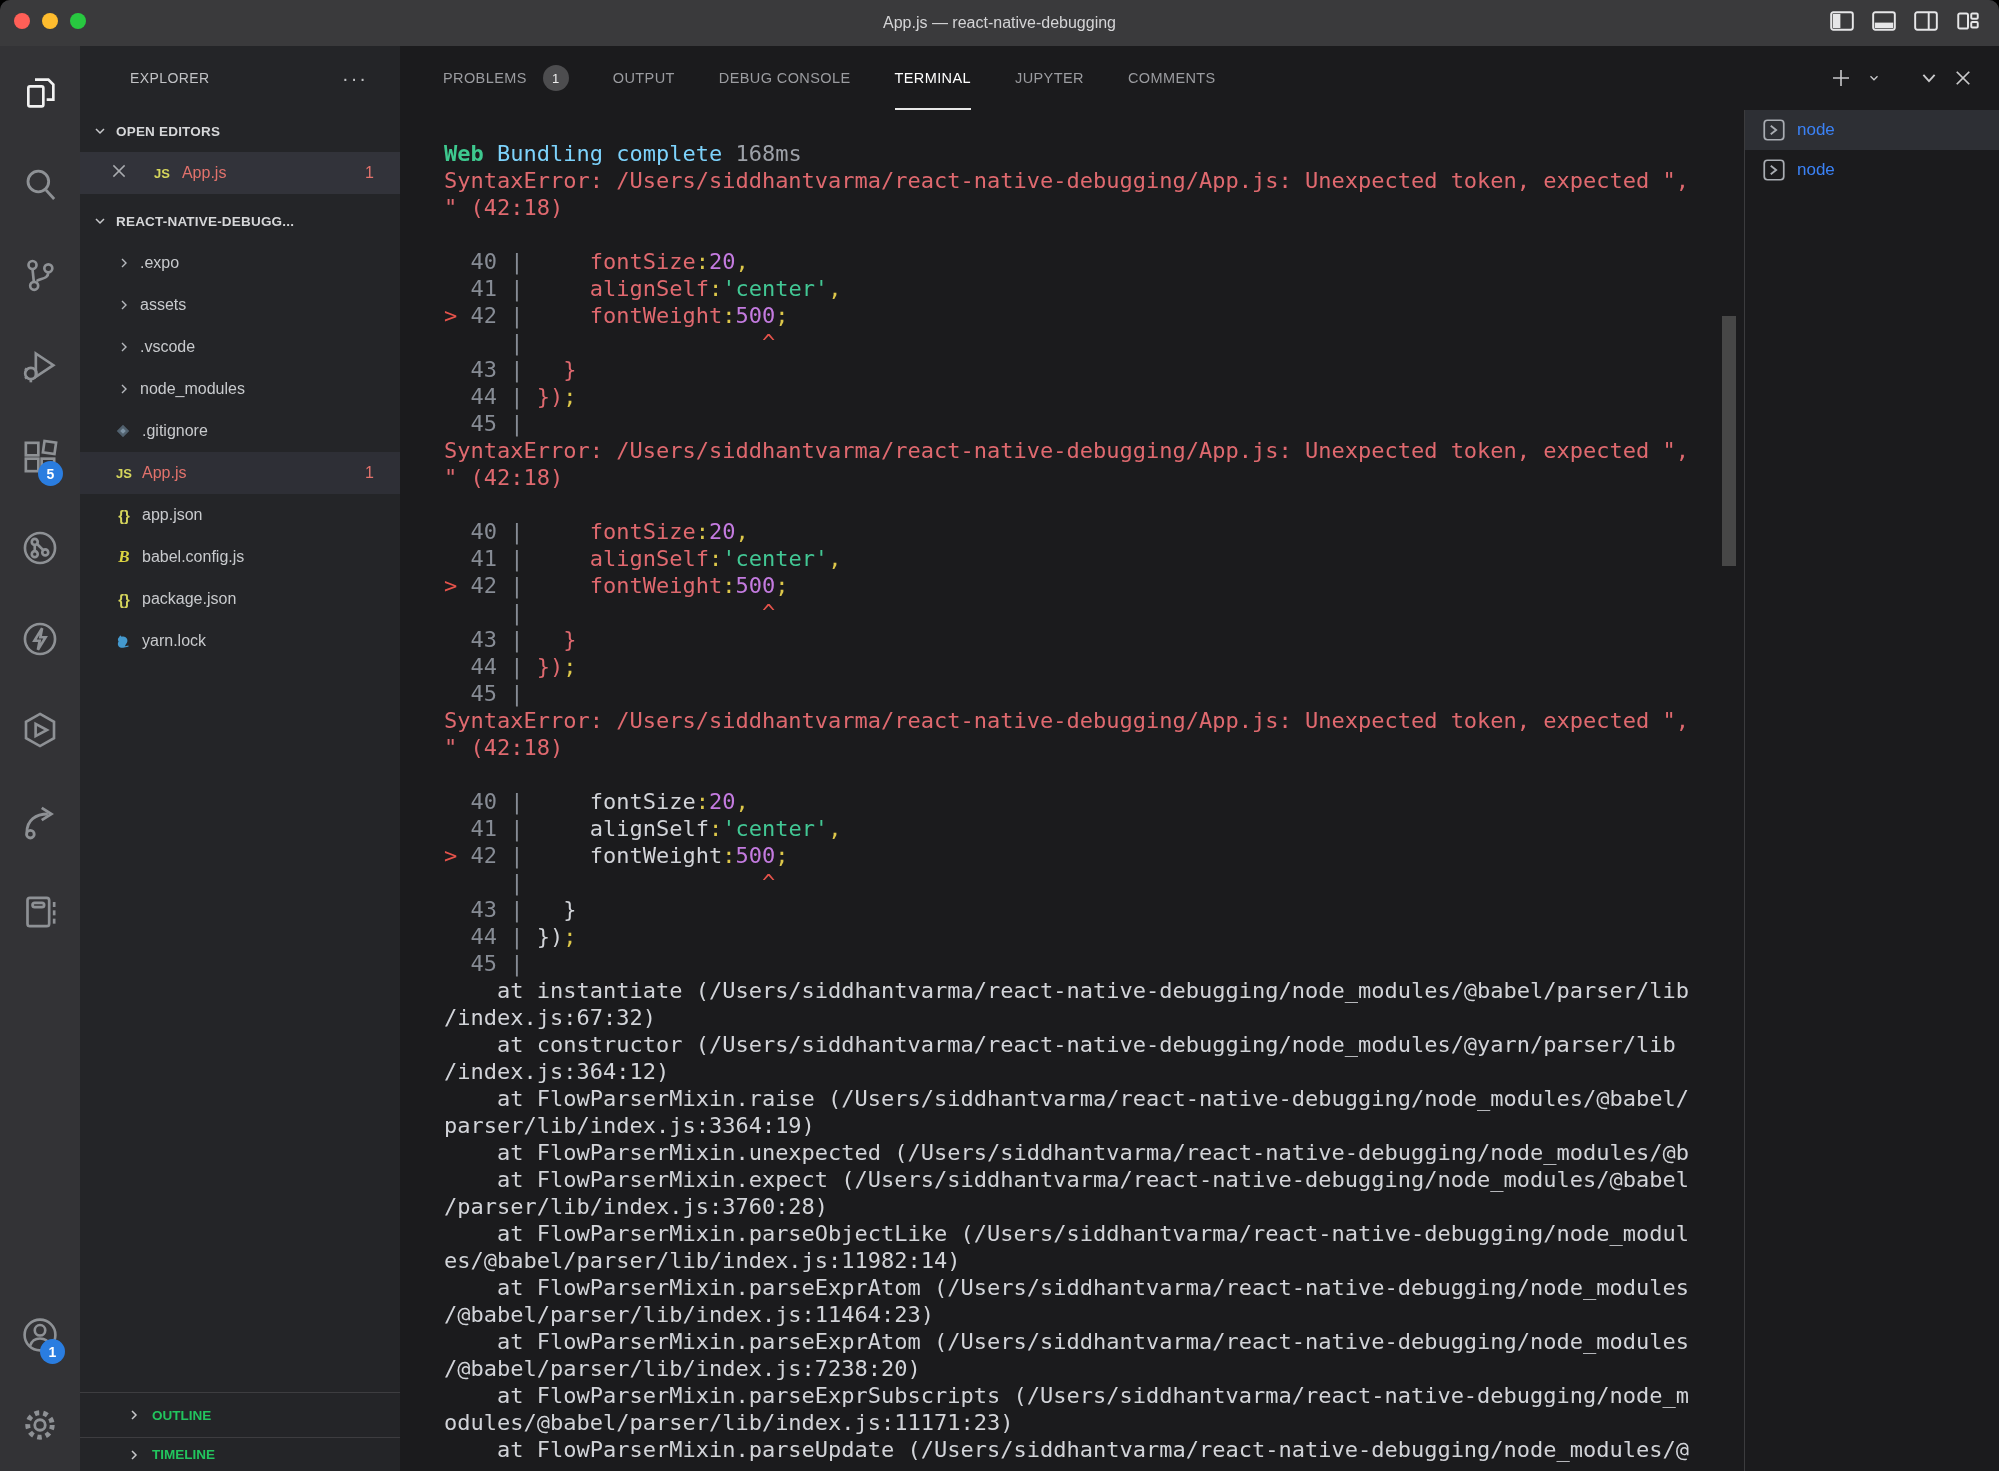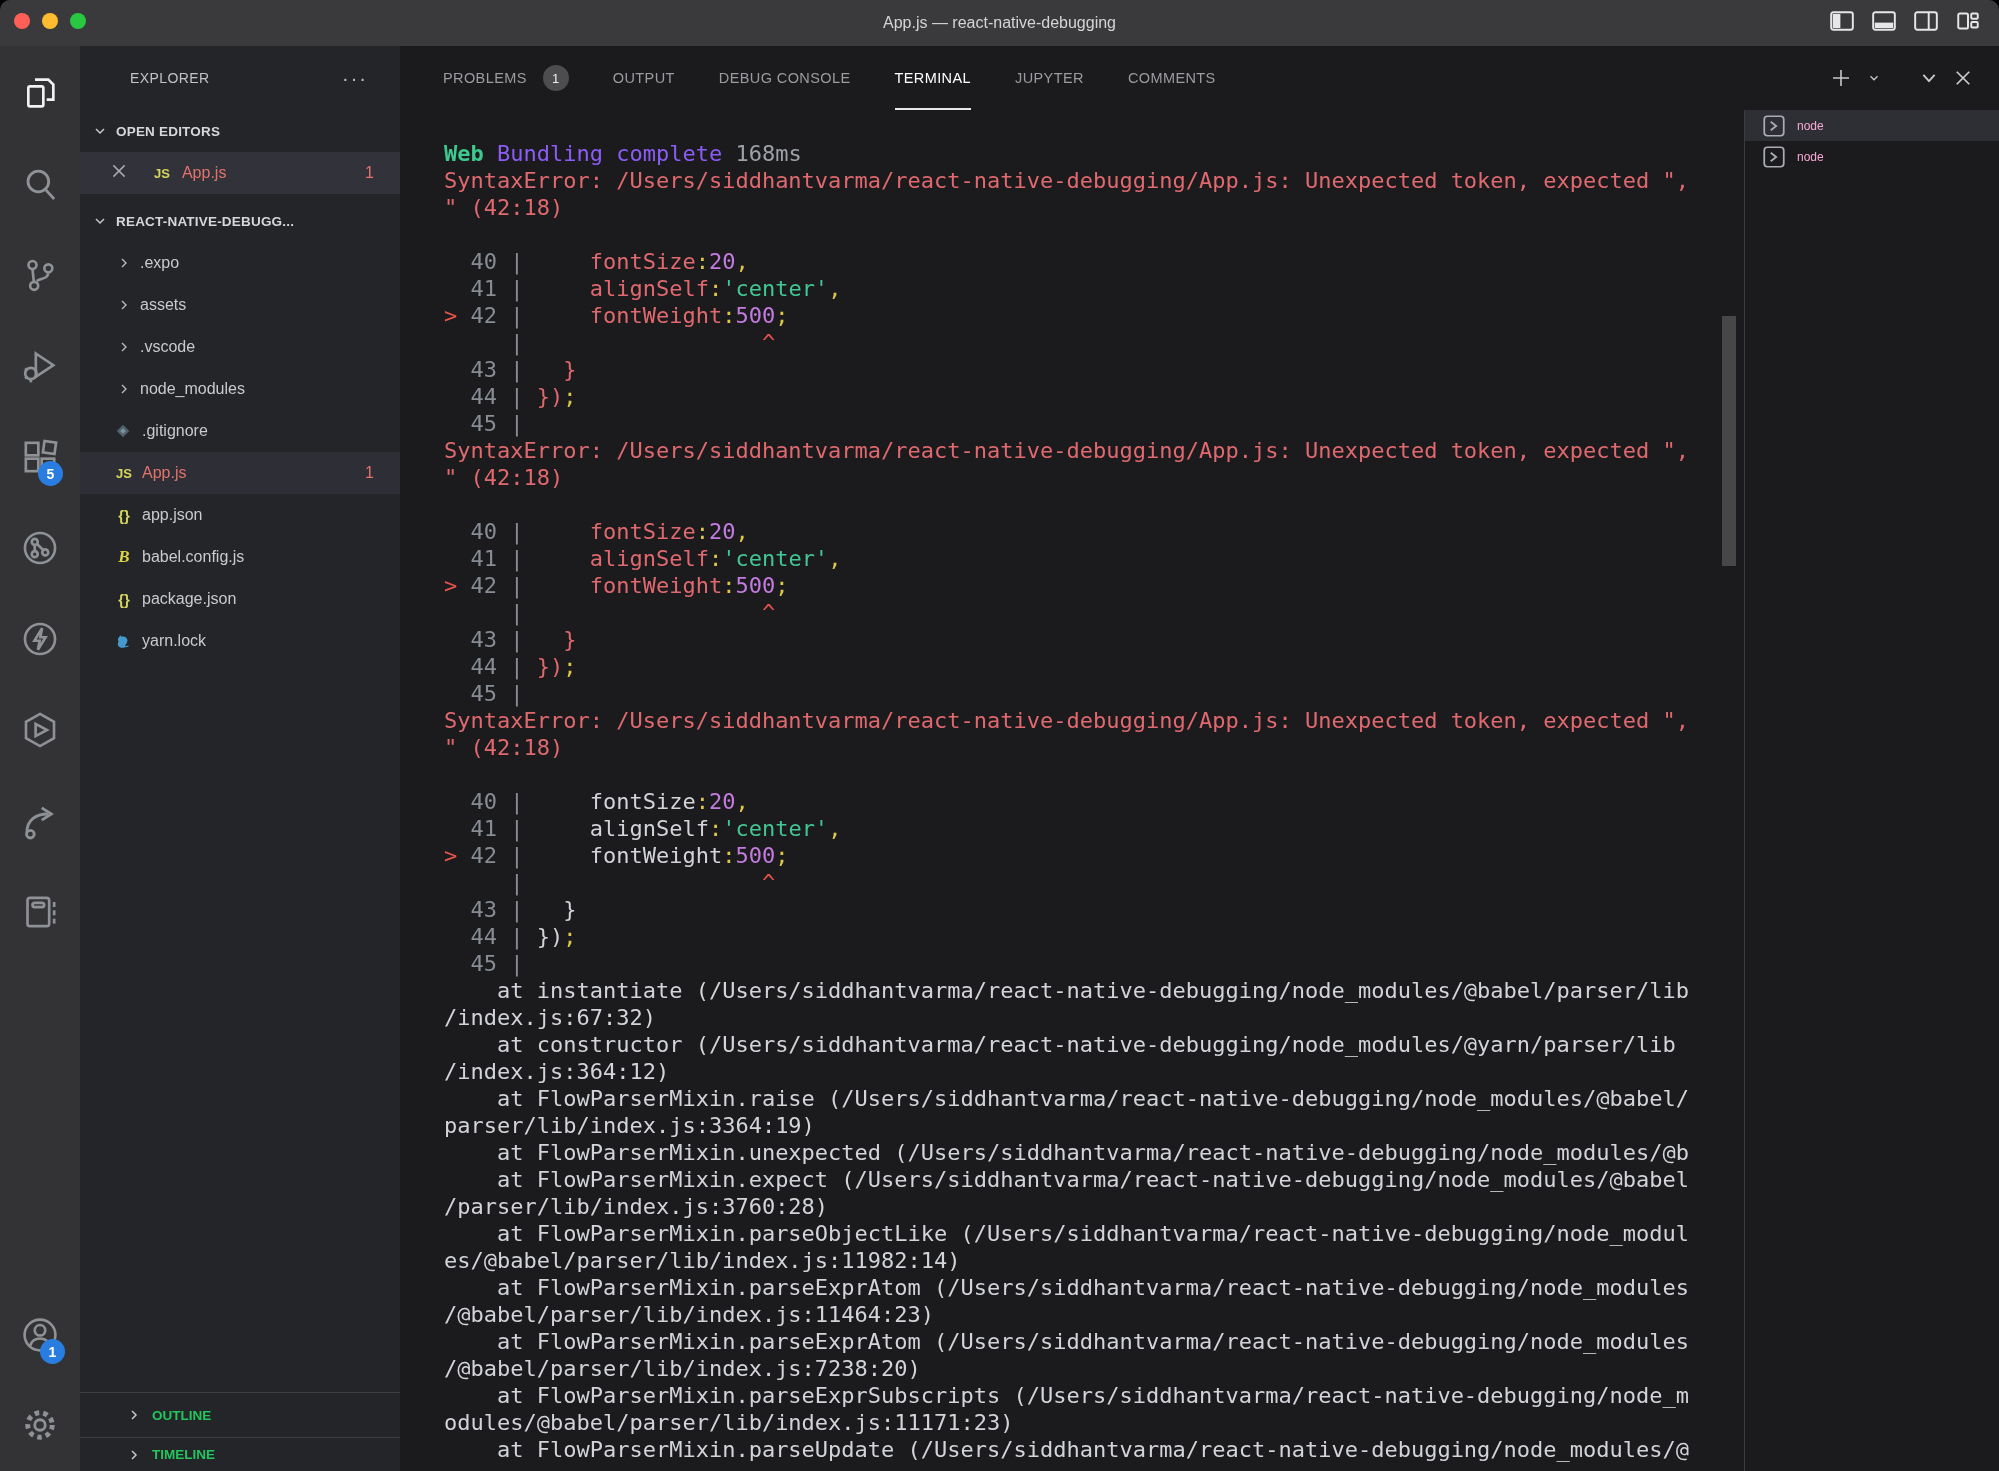--- a/index.html
+++ b/index.html
@@ -55,28 +55,28 @@
   .tab .tbadge{width:26px;height:26px;border-radius:50%;background:#4d4d4f;color:#ededed;font-size:13px;
                display:flex;align-items:center;justify-content:center;}
   .panel-actions{margin-left:auto;margin-right:26px;display:flex;align-items:center;gap:14px;color:#c9c9cb;}
   .panel-actions svg{display:block;}
 
   
   .term{position:absolute;left:0;top:64px;width:1344px;height:1361px;overflow:hidden;
         font-family:"DejaVu Sans Mono",monospace;font-size:22px;}
   .term-inner{padding:30px 0 0 44px;}
   .tl{white-space:pre;height:27px;line-height:27px;}
-  .c-gB{color:#3ec98f;font-weight:bold;} .c-g{color:#8b5cf6;} .c-d{color:#9da1a8;}
+  .c-gB{color:#3ec98f;font-weight:bold;} .c-g{color:#7dd3fc;} .c-d{color:#9da1a8;}
   .c-r{color:#e0696f;} .c-mk{color:#e5534b;} .c-n{color:#878c95;}
   .c-y{color:#ddc74a;} .c-p{color:#c47be0;} .c-s{color:#42c794;} .c-w{color:#d2d4d9;}
   .term-scrollbar{position:absolute;left:1322px;top:270px;width:14px;height:250px;background:#474747;}
 
   
   .termlist{position:absolute;left:1344px;top:64px;width:255px;height:1361px;background:#1b1b1d;border-left:1px solid #3c3c3e;}
-  .node-row{height:31px;display:flex;align-items:center;color:#f9a8d4;font-size:12px;}
+  .node-row{height:40px;display:flex;align-items:center;color:#3b82f6;font-size:17px;}
   .node-row.sel{background:#2d2f34;}
   .node-row .nicon{margin:0 10px 0 16px;display:flex;}
   .chev svg,.ficon svg{display:block;}
 </style>
 </head>
 <body>
 
 <div class="window">
 
   <div class="titlebar">

